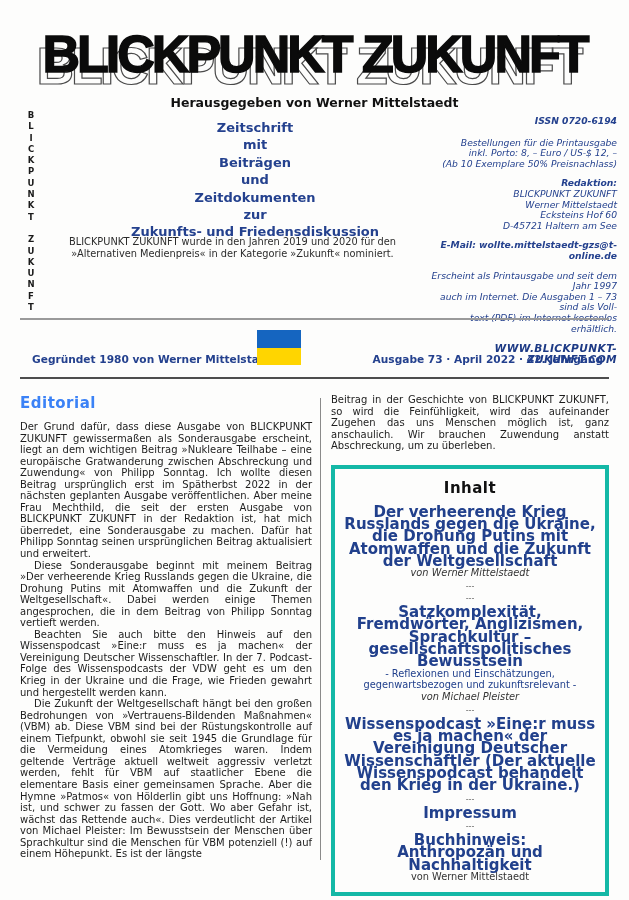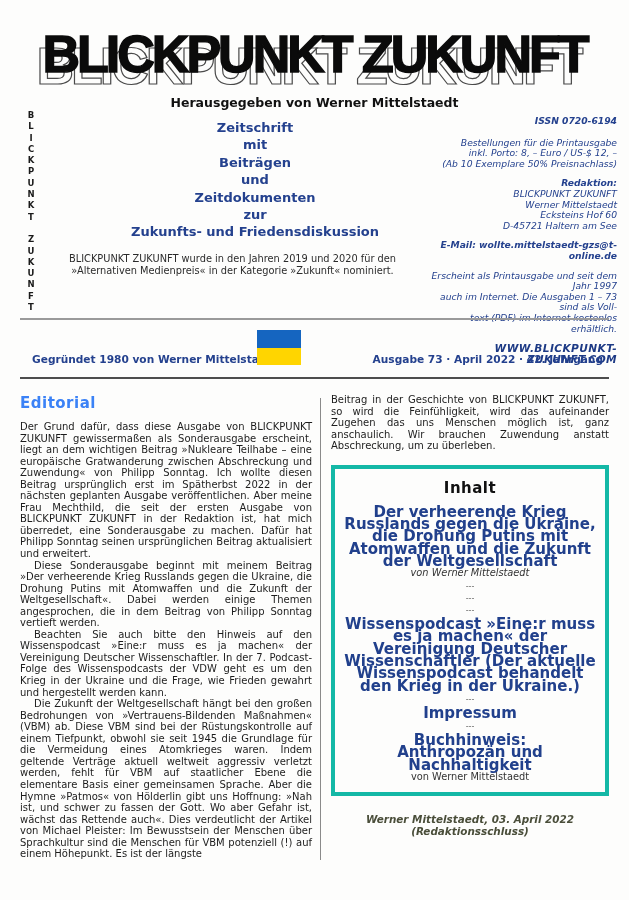--- a/index.html
+++ b/index.html
@@ -16,21 +16,21 @@
   .subtitle{position:absolute;top:95px;left:20px;width:589px;text-align:center;
             font-weight:bold;font-size:12.5px;color:#111;}
 
   .vertical-letters{position:absolute;top:110px;left:24px;width:14px;
                     font-size:8.5px;font-weight:bold;color:#1a1a1a;}
   .vertical-letters span{display:block;height:11.3px;line-height:11.3px;text-align:center;}
 
   .tagline{position:absolute;top:119px;left:85px;width:340px;text-align:center;
            font-weight:bold;font-size:13px;line-height:17.4px;color:#24418e;}
 
-  .nomination{position:absolute;top:253px;left:40px;width:385px;text-align:center;
+  .nomination{position:absolute;top:236px;left:40px;width:385px;text-align:center;
               font-size:9.8px;line-height:12px;color:#2b2b2b;}
 
   .info-col{position:absolute;top:116px;left:425px;width:192px;text-align:right;
             font-size:9.2px;line-height:10.6px;color:#24418e;font-style:italic;}
   .info-col .blk{margin-bottom:9px;}
   .bold{font-weight:bold;}
   .issn{font-weight:bold;margin-bottom:11px;}
   .email{margin-bottom:9px;font-weight:600;}
   .website{font-weight:bold;font-size:10.6px;letter-spacing:.4px;color:#1d3a85;}
 
@@ -163,20 +163,26 @@
         <div class="inhalt-title">Inhalt</div>
 
         <div class="entry">
           <div class="entry-title">Der verheerende Krieg Russlands gegen die Ukraine, die Drohung Putins mit Atomwaffen und die Zukunft der Weltgesellschaft</div>
           <div class="entry-byline italic">von Werner Mittelstaedt</div>
         </div>
         <div class="sep">---</div>
 
         <div class="sep">---</div>
 
+        <div class="entry">
+          <div class="entry-title">Satzkomplexität, Fremdwörter, Anglizismen, Sprachkultur – gesellschaftspolitisches Bewusstsein</div>
+          <div class="entry-sub" style="white-space:pre-line">- Reflexionen und Einschätzungen,
+gegenwartsbezogen und zukunftsrelevant -</div>
+          <div class="entry-byline italic">von Michael Pleister</div>
+        </div>
         <div class="sep">---</div>
 
         <div class="entry">
           <div class="entry-title">Wissenspodcast »Eine:r muss es ja machen« der Vereinigung Deutscher Wissenschaftler (Der aktuelle Wissenspodcast behandelt den Krieg in der Ukraine.)</div>
         </div>
         <div class="sep">---</div>
 
         <div class="entry">
           <div class="entry-title">Impressum</div>
         </div>

